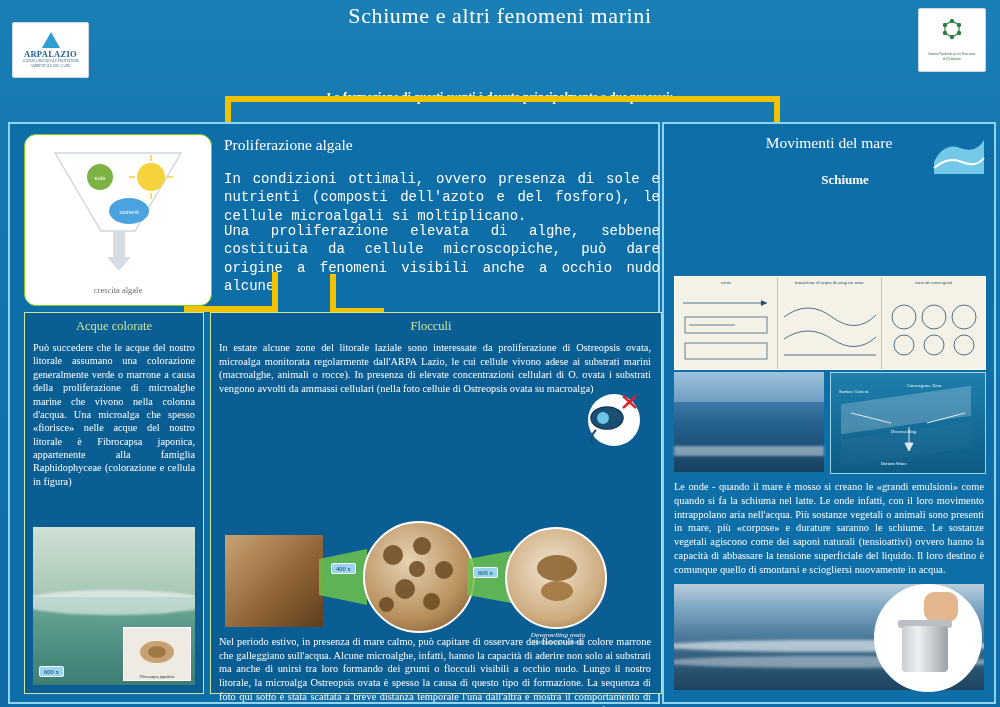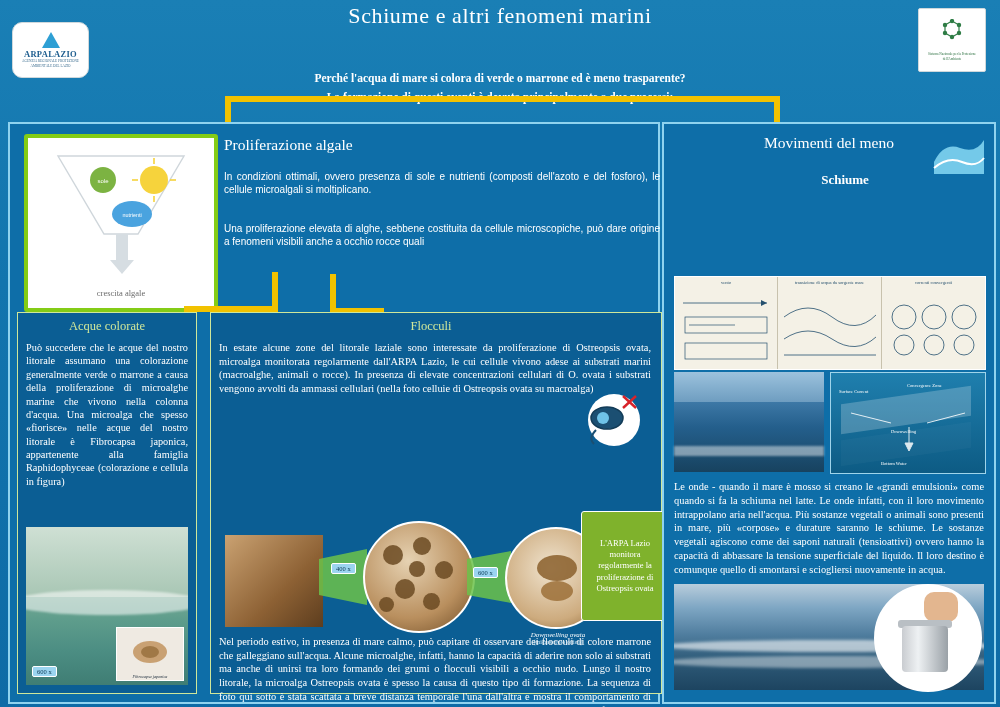--- a/index.html
+++ b/index.html
@@ -10,21 +10,21 @@
     font-family:"Liberation Serif",serif;
     color:#ffffff;
     position:relative;
   }
   .poster{position:absolute;inset:0;}
 
   
   .header{position:absolute;left:0;top:0;width:1000px;height:110px;}
   .logo-left{
     position:absolute;left:12px;top:22px;width:75px;height:54px;
-    background:#ffffff;border:1px solid #cfd8dc;border-radius:10px;
+    background:#ffffff;border:1px solid #cfd8dc;border-radius:2px;
     display:flex;flex-direction:column;align-items:center;justify-content:center;
   }
   .logo-left .tri{
     width:0;height:0;border-left:9px solid transparent;border-right:9px solid transparent;
     border-bottom:16px solid #2e9fd4;margin-bottom:1px;
   }
   .logo-left .lt{font-size:8.5px;color:#1d5d8e;font-weight:bold;letter-spacing:.3px;}
   .logo-left .ls{font-size:3.4px;color:#3d6e90;line-height:1.25;text-align:center;width:68px;}
   .logo-right{
     position:absolute;right:14px;top:8px;width:66px;height:62px;background:#ffffff;
@@ -51,38 +51,38 @@
   
   .panel{position:absolute;border:2px solid #8fd3ef;background:#0d6ba4;}
   .left-panel{left:8px;top:122px;width:648px;height:578px;background:#0e6ea8;}
   .right-panel{left:662px;top:122px;width:330px;height:578px;background:#0e6ea8;}
 
   .sec-title{font-size:15.5px;color:#ffffff;font-family:"Liberation Serif",serif;}
 
   
   .funnel-box{
     position:absolute;left:14px;top:10px;width:186px;height:170px;background:#ffffff;
-    border:4px solid #84cc16;border-radius:3px;
+    border:1px solid #84cc16;border-radius:12px;
   }
   .funnel-label{
     position:absolute;left:0;bottom:10px;width:186px;text-align:center;
     font-size:8.5px;color:#6b6b6b;font-family:"Liberation Serif",serif;
   }
 
   .prolif-title{position:absolute;left:214px;top:12px;}
   .prolif-p{
-    position:absolute;color:#ffffff;font-size:10px;line-height:1.32;text-align:justify;
-    font-family:Liberation Sans, sans-serif;
+    position:absolute;color:#ffffff;font-size:14px;line-height:1.32;text-align:justify;
+    font-family:Liberation Mono, monospace;
   }
   .prolif-p1{left:214px;top:46px;width:436px;}
   .prolif-p2{left:214px;top:98px;width:436px;}
 
   
   .sub{position:absolute;border:1px solid #cfe79a;}
-  .acque{left:7px;top:188px;width:178px;height:380px;background:#0b5e94;}
+  .acque{left:14px;top:188px;width:178px;height:380px;background:#0b5e94;}
   .acque-title{position:absolute;left:0;top:6px;width:178px;text-align:center;font-size:12.5px;color:#cfe79a;}
   .acque-text{
     position:absolute;left:8px;top:28px;width:162px;font-size:10.3px;line-height:1.3;
     text-align:justify;color:#ffffff;
   }
   .acque-photo{
     position:absolute;left:8px;top:214px;width:162px;height:158px;
     background:linear-gradient(180deg,#b9cfc0 0%,#9fc0ad 18%,#7fae99 38%,#5f9d8c 58%,#4c8e83 78%,#3f7d74 100%);
     overflow:hidden;
   }
@@ -228,21 +228,20 @@
             <circle cx="15" cy="18" r="1.6" fill="#2f7d46"></circle>
             <circle cx="8" cy="14" r="1.6" fill="#2f7d46"></circle>
             <circle cx="8" cy="6" r="1.6" fill="#2f7d46"></circle>
           </g>
         </svg>
       </div>
       <div class="rt">Sistema Nazionale per la Protezione dell'Ambiente</div>
     </div>
 
     <div class="poster-title">Schiume e altri fenomeni marini</div>
-    <div class="q q2">Perché l'acqua di mare si colora di verde o marrone ed è meno trasparente?</div>
     <div class="q q3">La formazione di questi eventi è dovuta principalmente a due processi:</div>
   </div>
 
   <div class="bracket">
     <div class="hbar"></div>
       <div class="lleg"></div>
       <div class="rleg"></div>
   </div>
 
   <div class="panel left-panel">
@@ -262,21 +261,21 @@
         <ellipse cx="104" cy="76" rx="20" ry="13" fill="#4aa3df"></ellipse>
         <text x="104" y="79" font-size="5.4" fill="#ffffff" text-anchor="middle" font-family="Liberation Sans, sans-serif">nutrienti</text>
         <rect x="88" y="96" width="12" height="26" fill="#d6dde2"></rect>
         <polygon points="82,122 106,122 94,136" fill="#d6dde2"></polygon>
       </svg>
       <div class="funnel-label">crescita algale</div>
     </div>
 
     <div class="sec-title prolif-title">Proliferazione algale</div>
     <div class="prolif-p prolif-p1">In condizioni ottimali, ovvero presenza di sole e nutrienti (composti dell'azoto e del fosforo), le cellule microalgali si moltiplicano.</div>
-    <div class="prolif-p prolif-p2">Una proliferazione elevata di alghe, sebbene costituita da cellule microscopiche, può dare origine a fenomeni visibili anche a occhio rocce quali</div>
+    <div class="prolif-p prolif-p2">Una proliferazione elevata di alghe, sebbene costituita da cellule microscopiche, può dare origine a fenomeni visibili anche a occhio nudo alcune</div>
 
     <div class="vline" style="left:262px;top:148px;width:6px;height:38px;"></div>
     <div class="vline" style="left:180px;top:182px;width:88px;height:6px;"></div>
     <div class="vline" style="left:174px;top:182px;width:6px;height:16px;"></div>
     <div class="vline" style="left:320px;top:150px;width:6px;height:40px;"></div>
     <div class="vline" style="left:320px;top:184px;width:54px;height:6px;"></div>
 
     <div class="sub acque">
       <div class="acque-title">Acque colorate</div>
       <div class="acque-text">Può succedere che le acque del nostro litorale assumano una colorazione generalmente verde o marrone a causa della proliferazione di microalghe marine che vivono nella colonna d'acqua. Una microalga che spesso «fiorisce» nelle acque del nostro litorale è Fibrocapsa japonica, appartenente alla famiglia Raphidophyceae (colorazione e cellula in figura)</div>
@@ -323,40 +322,39 @@
       <div class="circle-micro2">
         <div class="cell" style="left:30px;top:26px;width:40px;height:26px;border-radius:50%;background:#8a5f2c;"></div>
         <div class="cell" style="left:34px;top:52px;width:32px;height:20px;border-radius:50%;background:#9c7038;"></div>
       </div>
 
       <div class="ostre-cap">
         <div class="it">Downwelling ovata</div>
         <div class="sm">(microscopio ottico)</div>
       </div>
 
-      <div class="callout">L'ARPA Lazio monitora regolarmente la proliferazione di Ostreopsis ovata</div>
 
       <div class="floc-text2">Nel periodo estivo, in presenza di mare calmo, può capitare di osservare dei flocculi di colore marrone che galleggiano sull'acqua. Alcune microalghe, infatti, hanno la capacità di aderire non solo ai substrati ma anche di unirsi tra loro formando dei grumi o flocculi visibili a occhio nudo. Lungo il nostro litorale, la microalga Ostreopsis ovata è spesso la causa di questo tipo di formazione. La sequenza di foto qui sotto è stata scattata a breve distanza temporale l'una dall'altra e mostra il comportamento di un'elevata concentrazione di cellule di questa microalga in una bacinella, è evidente infatti la loro capacità aggregante.</div>
 
     </div>
 
     <div class="diver">
       <svg width="76" height="62" viewBox="0 0 76 62">
         <circle cx="38" cy="30" r="26" fill="#ffffff"></circle>
         <ellipse cx="31" cy="28" rx="16" ry="11" fill="#1b4f72" stroke="#123b57" stroke-width="1.5"></ellipse>
         <circle cx="27" cy="28" r="6" fill="#6fc3e8"></circle>
         <path d="M47 18 L60 6" stroke="#d8232a" stroke-width="2.4"></path>
         <path d="M47 6 L60 18" stroke="#d8232a" stroke-width="2.4"></path>
         <path d="M20 40 q-8 8 -2 14" stroke="#1b4f72" stroke-width="2" fill="none"></path>
       </svg>
     </div>
   </div>
 
   <div class="panel right-panel">
-    <div class="sec-title mov-title">Movimenti del meno</div>
+    <div class="sec-title mov-title">Movimenti del mare</div>
     <div class="wave-icon">
       <svg width="54" height="44" viewBox="0 0 54 44">
         <path d="M2 30 Q12 10 28 16 Q44 22 52 8 L52 42 L2 42 Z" fill="#7fd3f0" opacity="0.9"></path>
         <path d="M2 36 Q16 24 30 30 Q44 36 52 26" stroke="#ffffff" stroke-width="2" fill="none"></path>
       </svg>
     </div>
     <div class="schiume-title">Schiume</div>
 
     <div class="diag-box">
       <div class="diag-cell" style="left:0;width:103px;">

